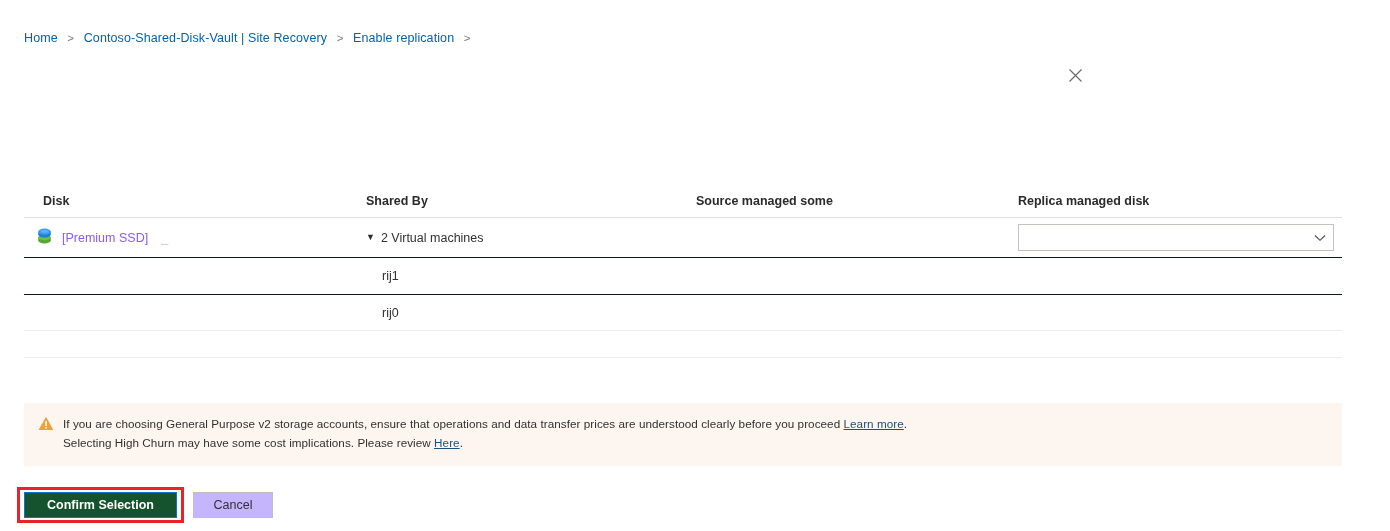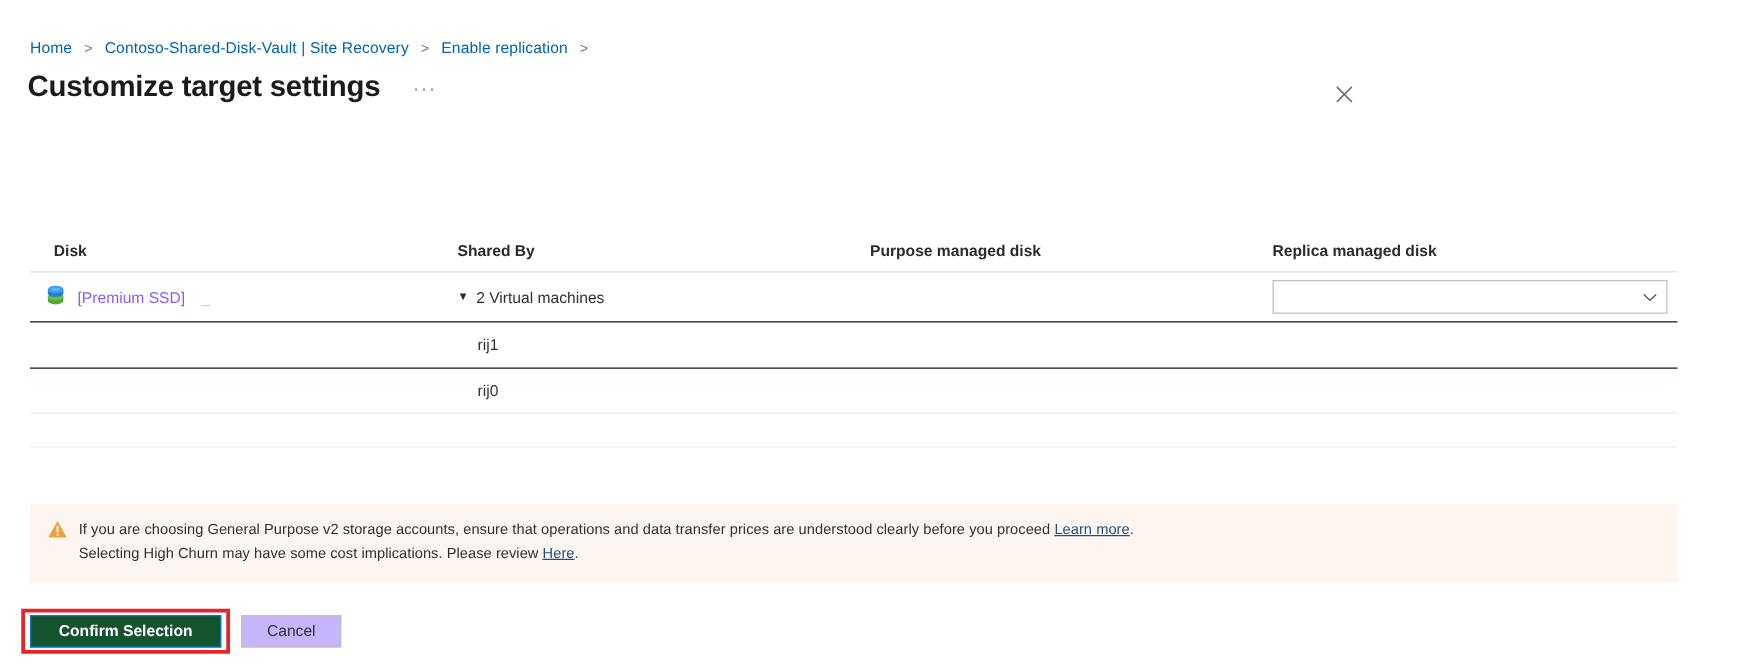--- a/index.html
+++ b/index.html
@@ -143,37 +143,33 @@
 
   <div class="breadcrumb">
     <span class="crumb">Home</span>
     <span class="sep">&gt;</span>
     <span class="crumb">Contoso-Shared-Disk-Vault | Site Recovery</span>
     <span class="sep">&gt;</span>
     <span class="crumb">Enable replication</span>
     <span class="sep">&gt;</span>
   </div>
 
-  <div class="title-row">
-    <div class="page-title">Customize target settings</div>
-    <div class="more-menu">···</div>
-  </div>
 
   <div class="close-x">
     <svg width="15" height="15" viewBox="0 0 15 15" aria-hidden="true">
       <path d="M1.5 1.5 L13.5 13.5 M13.5 1.5 L1.5 13.5" stroke="#6b6b6b" stroke-width="1.2" fill="none"></path>
     </svg>
   </div>
 
 
   <div class="table">
     <div class="thead">
       <div class="col-disk">Disk</div>
       <div class="col-shared">Shared By</div>
-      <div class="col-source">Purpose managed disk</div>
+      <div class="col-source">Source managed some</div>
       <div class="col-repl">Replica managed disk</div>
     </div>
 
     <div class="row first">
       <div class="disk-cell">
         <span class="disk-icon">
           <svg width="17" height="19" viewBox="0 0 17 19" aria-hidden="true">
             <ellipse cx="8.5" cy="12.5" rx="6.2" ry="3.0" fill="#57a636"></ellipse>
             <rect x="2.3" y="9.2" width="12.4" height="3.4" fill="#57a636"></rect>
             <ellipse cx="8.5" cy="9.2" rx="6.2" ry="3.0" fill="#6cc04a"></ellipse>

